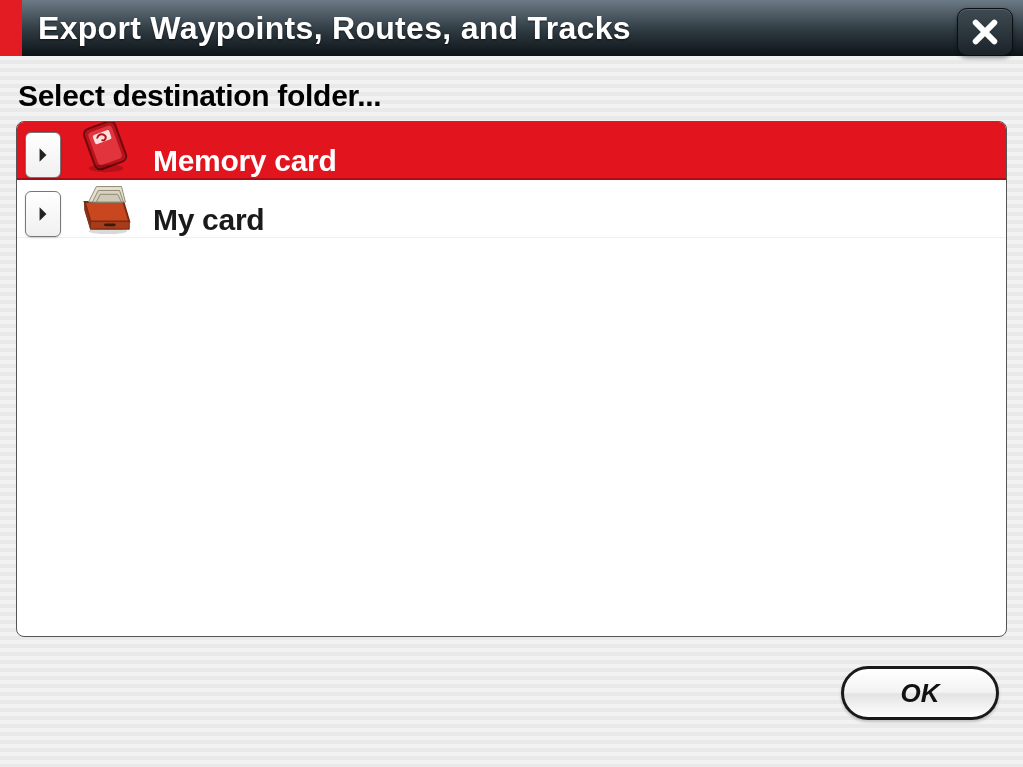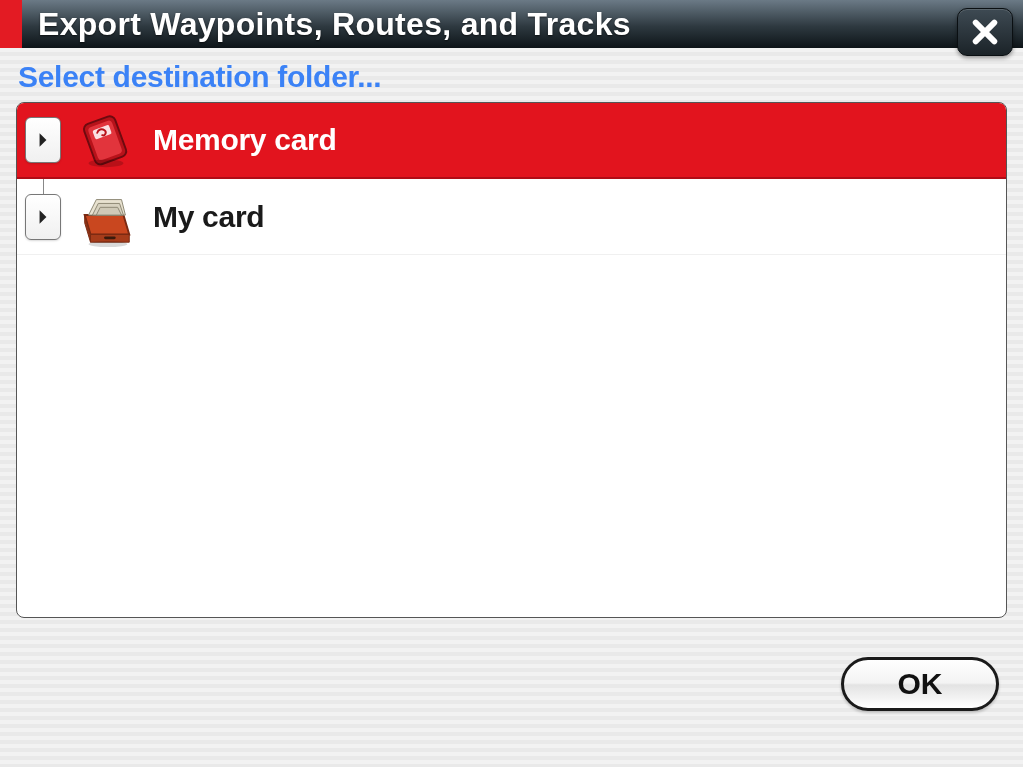--- a/index.html
+++ b/index.html
@@ -9,21 +9,21 @@
       to bottom,
       #f2f2f2 0px, #f2f2f2 4px,
       #e9e9e9 4px, #e9e9e9 8px
     );
     display: flex;
     flex-direction: column;
   }
 
   
   .titlebar {
-    height: 48px;
+    height: 56px;
     display: flex;
     align-items: stretch;
     background: linear-gradient(to bottom, #6b7a86 0%, #2e3940 55%, #0d1418 100%);
     position: relative;
   }
   .titlebar .red-accent {
     width: 22px;
     background: #e31b23;
   }
   .titlebar .title-text {
@@ -47,42 +47,42 @@
     box-shadow: inset 0 1px 0 rgba(255,255,255,0.15), 0 2px 4px rgba(0,0,0,0.4);
     display: flex;
     align-items: center;
     justify-content: center;
     cursor: pointer;
   }
   .close-btn svg { width: 28px; height: 28px; }
 
   
   .subhead {
-    padding: 12px 18px 8px 18px;
+    padding: 23px 18px 8px 18px;
     font-size: 30px;
     font-weight: 700;
-    color: #3b82f6;
+    color: #000000;
     letter-spacing: -0.3px;
   }
 
   
   .panel {
     margin: 0 16px;
     background: #ffffff;
     border: 1px solid #555;
     border-radius: 8px;
     height: 516px;
     overflow: hidden;
     position: relative;
   }
 
   .tree-row {
-    height: 76px;
-    display: flex;
-    align-items: center;
+    height: 58px;
+    display: flex;
+    align-items: flex-end;
     padding-left: 8px;
     position: relative;
     border-bottom: 1px solid rgba(0,0,0,0.06);
   }
   .tree-row.selected {
     background: #e2141e;
     border-bottom: 2px solid #b00c16;
   }
   .tree-row.selected .row-label { color: #ffffff; }
 
@@ -136,29 +136,30 @@
     justify-content: flex-end;
     padding: 0 24px 18px 0;
     gap: 20px;
   }
   .pill-btn {
     min-width: 158px;
     height: 54px;
     border: 3px solid #1a1a1a;
     border-radius: 28px;
     background: linear-gradient(to bottom, #ffffff 0%, #f3f3f3 48%, #e3e3e3 52%, #ffffff 100%);
-    font-size: 30px;
+    font-size: 26px;
     font-weight: 700;
     color: #111;
     display: flex;
     align-items: center;
     justify-content: center;
     cursor: pointer;
     box-shadow: 0 2px 3px rgba(0,0,0,0.2);
     padding: 0 30px;
+    font-style: italic;
   }
 </style>
 </head>
 <body>
 
 <div class="titlebar">
   <div class="red-accent"></div>
   <div class="title-text">Export Waypoints, Routes, and Tracks</div>
   <div class="close-btn">
     <svg viewBox="0 0 24 24">

